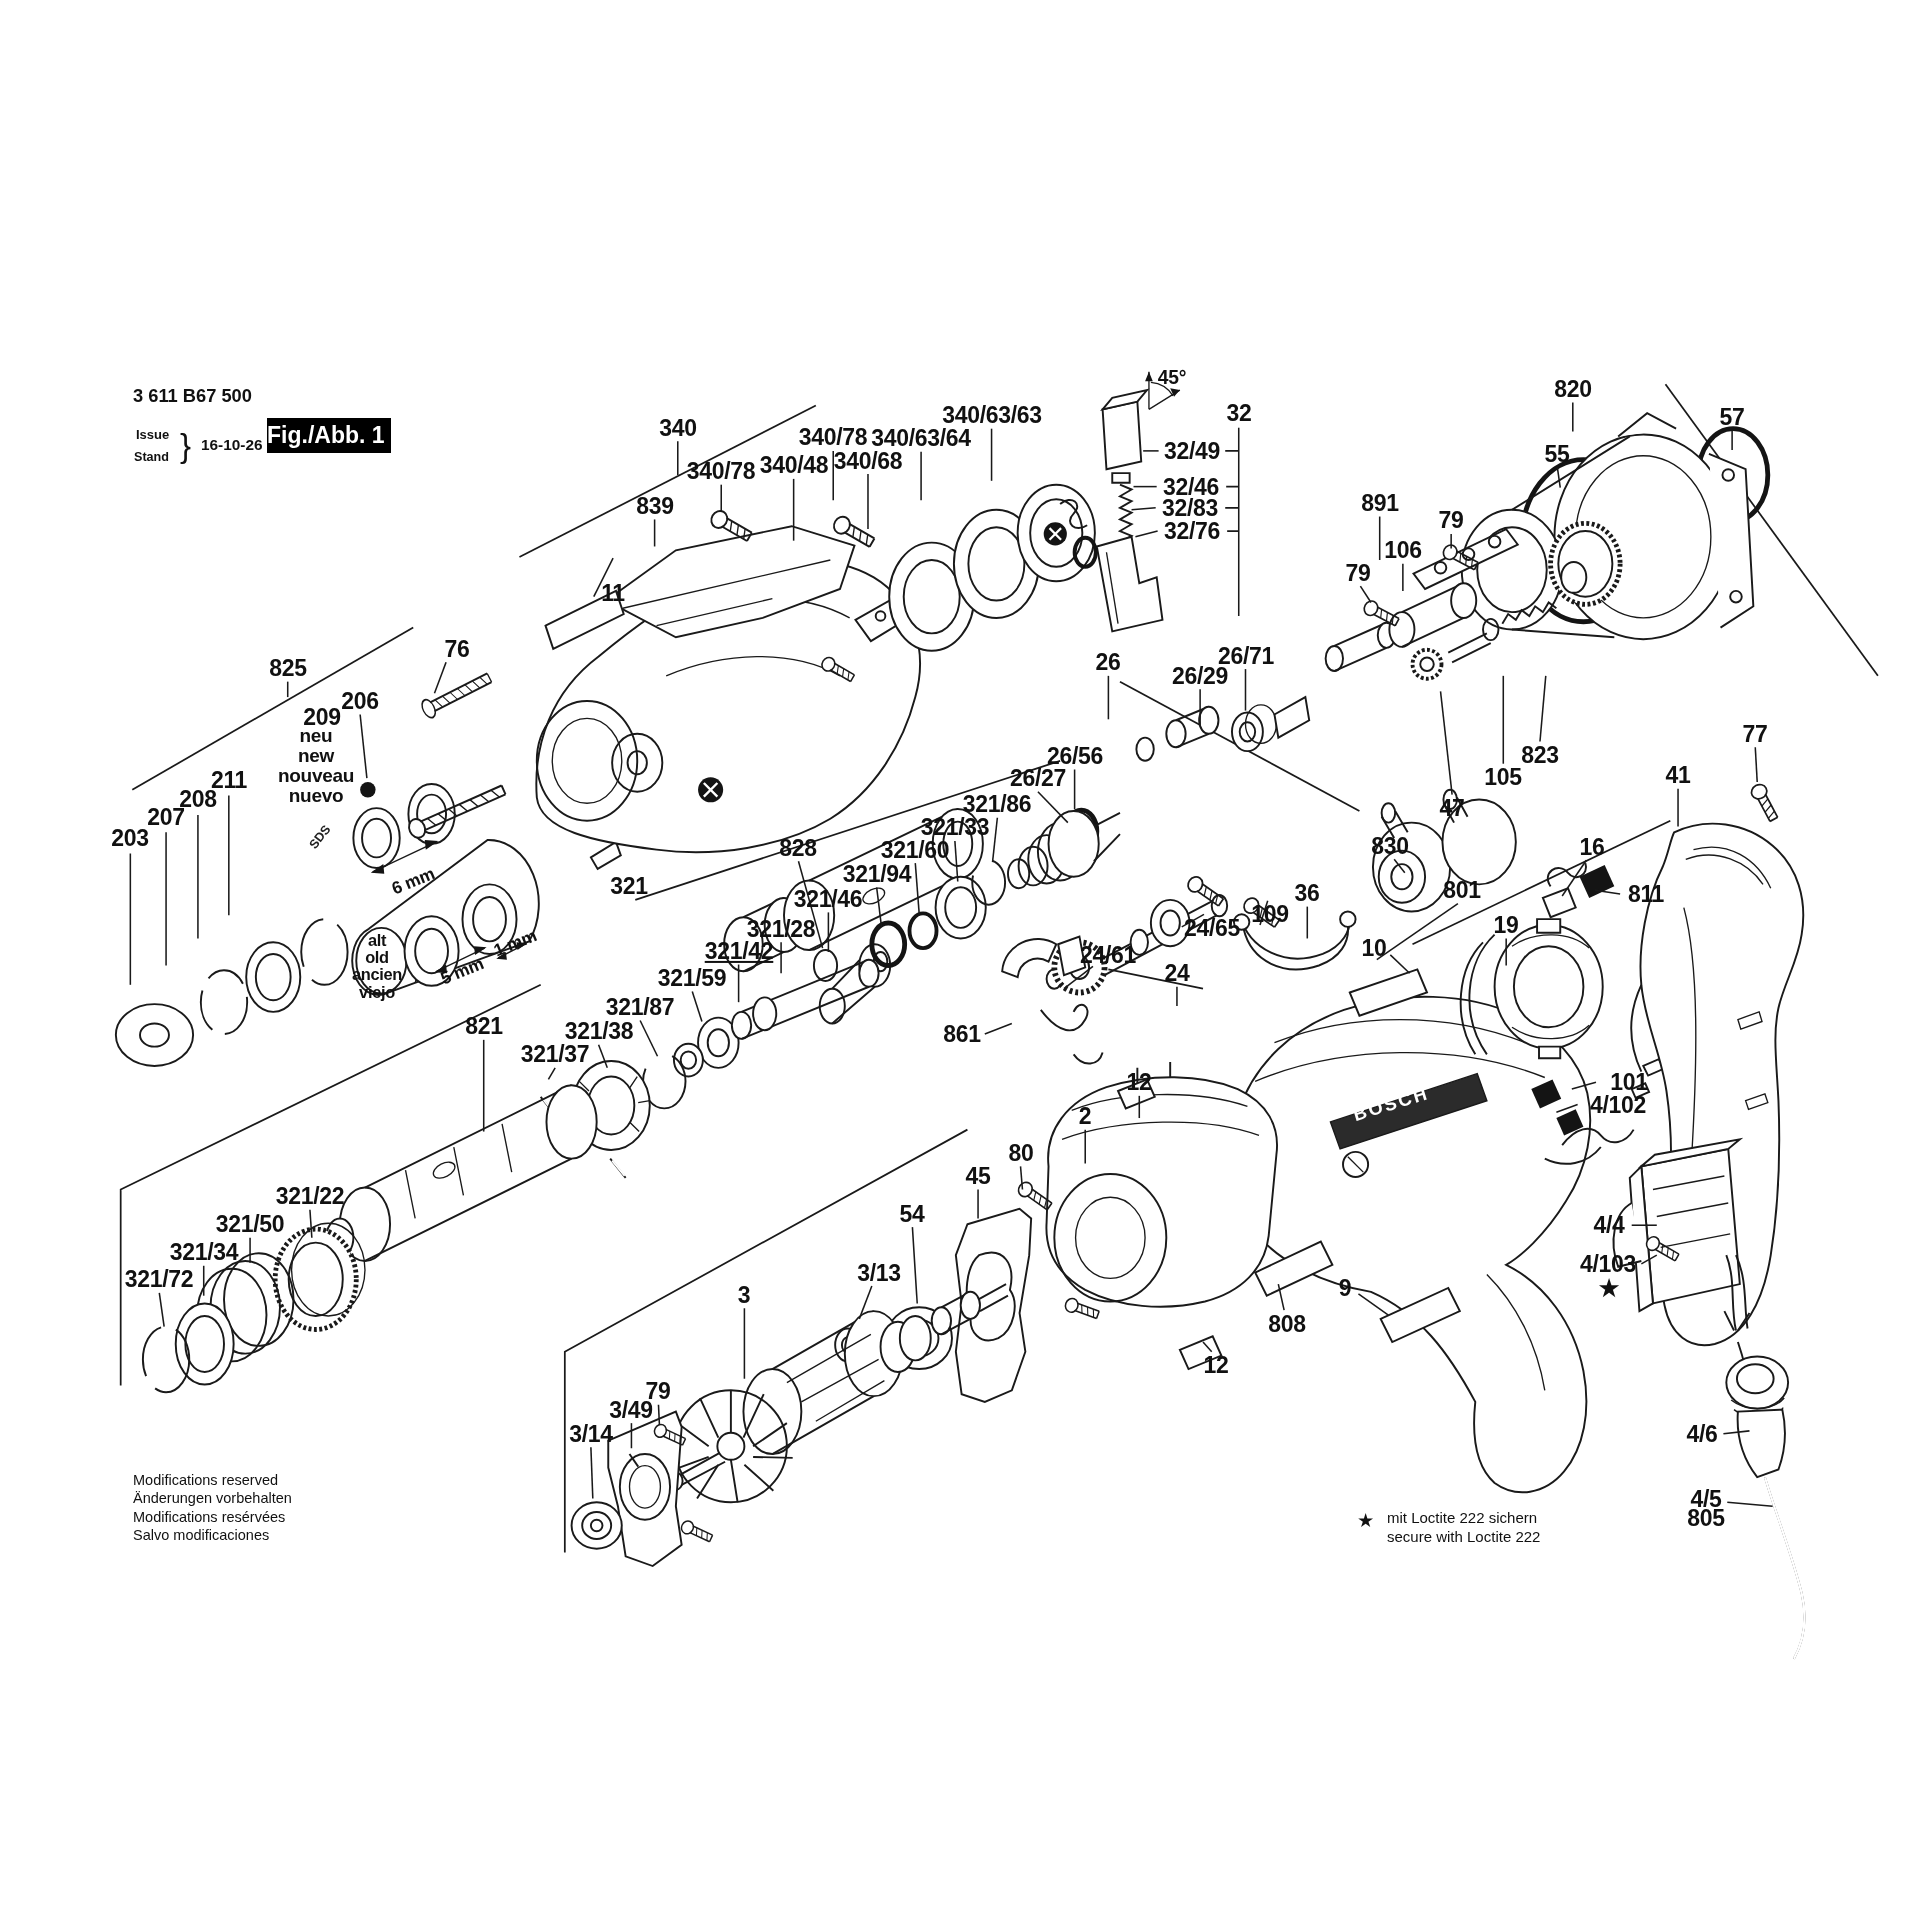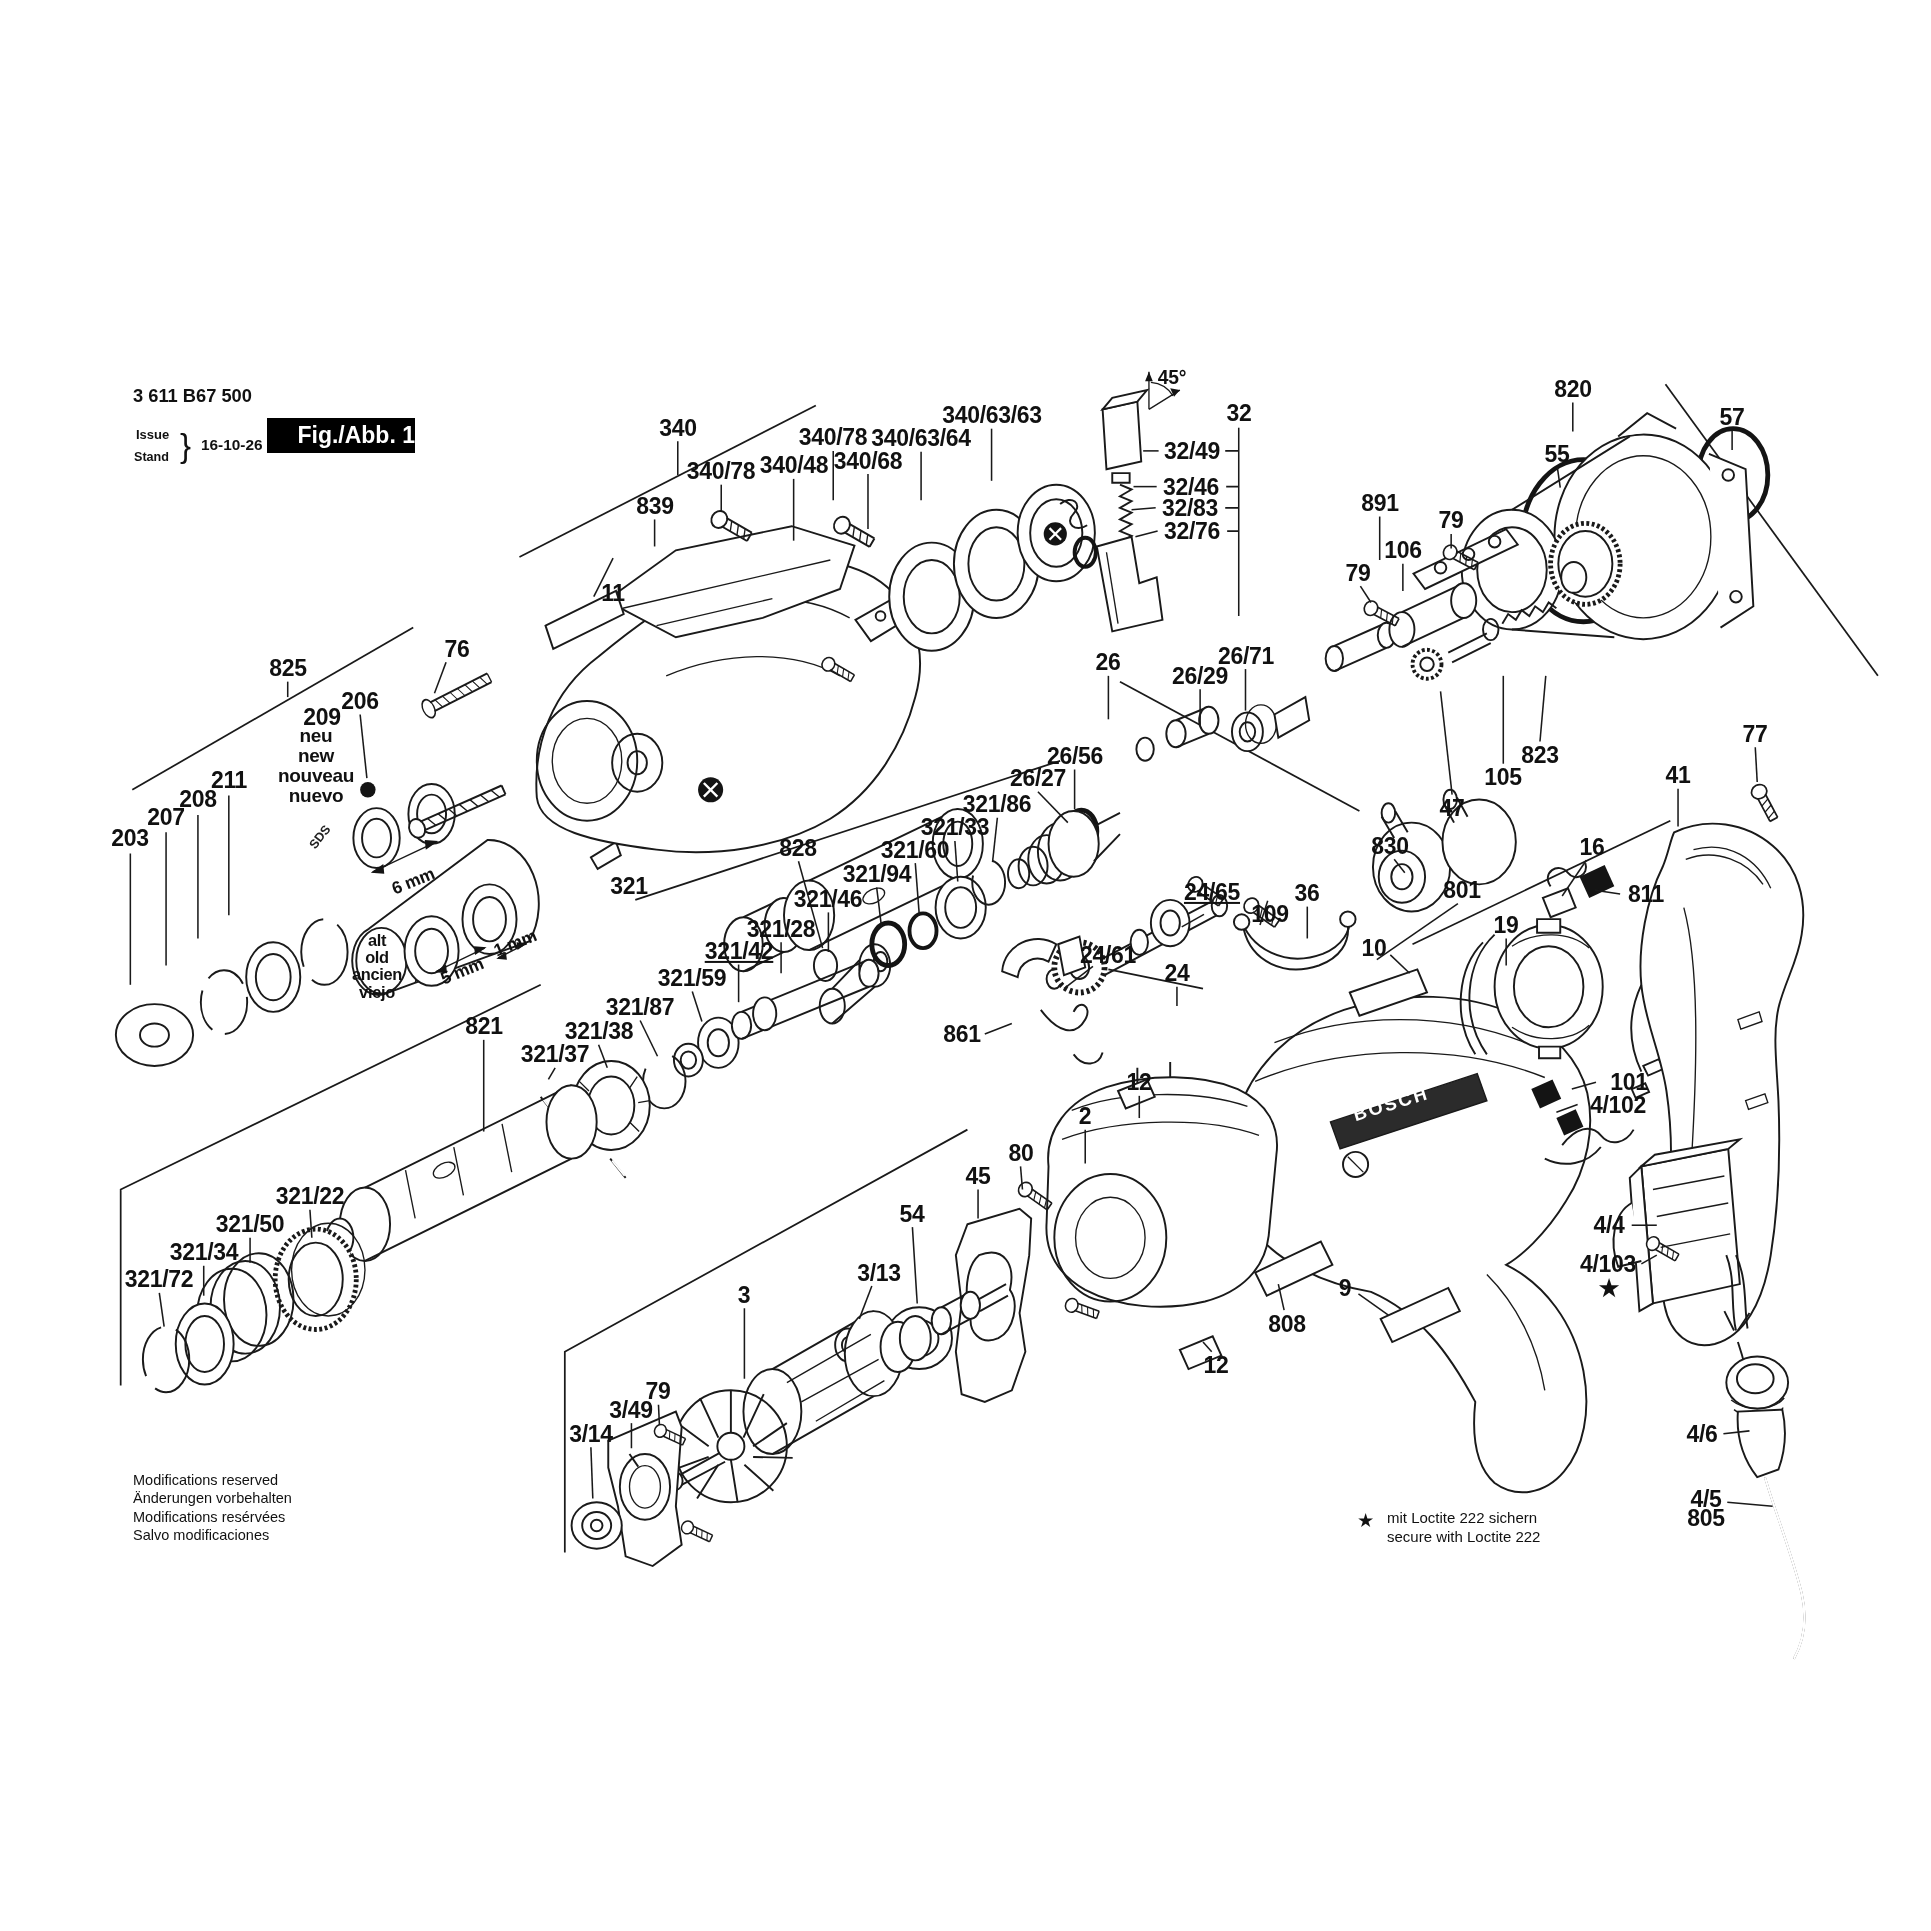--- a/index.html
+++ b/index.html
@@ -12,22 +12,22 @@
   .o{fill:#fff;stroke:#1a1a1a;stroke-width:2;}
   .l{fill:none;stroke:#1a1a1a;stroke-width:2;}
   .t{fill:none;stroke:#1a1a1a;stroke-width:1.4;}
   .z{fill:none;stroke:#1a1a1a;stroke-width:1.8;}
   .k{fill:none;stroke:#141414;stroke-width:5;}
   .k2{fill:none;stroke:#141414;stroke-width:4;}
   .b{fill:#141414;stroke:none;}
   .g{fill:#fff;stroke:#1a1a1a;stroke-width:5;stroke-dasharray:3 2.6;}
   #leads line{stroke:#1a1a1a;stroke-width:1.6;}
   .hdr{position:absolute;font-weight:700;}
-  #figbox{position:absolute;left:267px;top:418px;width:148px;height:35px;background:#000;
-          color:#fff;font:700 23px "Liberation Sans",sans-serif;text-align:right;line-height:35px;z-index:2;}
+  #figbox{position:absolute;left:267px;top:418px;width:124px;height:35px;background:#000;
+          color:#fff;font:700 23px "Liberation Sans",sans-serif;text-align:left;line-height:35px;z-index:2;}
   #modnote{position:absolute;left:133px;top:1471px;font:400 14.5px "Liberation Sans",sans-serif;
            line-height:18.3px;z-index:2;}
   #loctite{position:absolute;left:1387px;top:1508px;font:400 15px "Liberation Sans",sans-serif;
            line-height:19px;z-index:2;}
   #locstar{position:absolute;left:1357px;top:1509px;font-size:19.3px;z-index:2;}
   #brand{position:absolute;left:1352px;top:1093px;z-index:3;color:#fff;
          font:700 18.3px "Liberation Sans",sans-serif;letter-spacing:2.4px;transform:rotate(-17deg);}
   #sds{position:absolute;left:307px;top:830px;z-index:3;color:#222;
        font:700 12.6px "Liberation Sans",sans-serif;transform:rotate(-52deg);}
 </style>
@@ -569,21 +569,21 @@
       <div class="pl" style="left: 877px; top: 874px; transform: translate(-50%, -50%);">321/94</div>
       <div class="pl" style="left: 828px; top: 899px; transform: translate(-50%, -50%);">321/46</div>
       <div class="pl" style="left: 781px; top: 929px; transform: translate(-50%, -50%);">321/28</div>
       <div class="pl" style="left: 739px; top: 951px; transform: translate(-50%, -50%); text-decoration: underline;">321/42</div>
       <div class="pl" style="left: 692px; top: 978px; transform: translate(-50%, -50%);">321/59</div>
       <div class="pl" style="left: 798px; top: 848px; transform: translate(-50%, -50%);">828</div>
       <div class="pl" style="left: 629px; top: 886px; transform: translate(-50%, -50%);">321</div>
       <div class="pl" style="left: 962px; top: 1034px; transform: translate(-50%, -50%);">861</div>
       <div class="pl" style="left: 1108px; top: 955px; transform: translate(-50%, -50%);">24/61</div>
       <div class="pl" style="left: 1177px; top: 973px; transform: translate(-50%, -50%);">24</div>
-      <div class="pl" style="left: 1212px; top: 892px; transform: translate(-50%, -50%); text-decoration: underline;">24/65</div>
+      <div class="pl" style="left: 1212px; top: 928px; transform: translate(-50%, -50%);">24/65</div>
       <div class="pl" style="left: 1270px; top: 914px; transform: translate(-50%, -50%);">109</div>
       <div class="pl" style="left: 1307px; top: 893px; transform: translate(-50%, -50%);">36</div>
       <div class="pl" style="left: 1390px; top: 846px; transform: translate(-50%, -50%);">830</div>
       <div class="pl" style="left: 1462px; top: 890px; transform: translate(-50%, -50%);">801</div>
       <div class="pl" style="left: 1374px; top: 948px; transform: translate(-50%, -50%);">10</div>
       <div class="pl" style="left: 1506px; top: 925px; transform: translate(-50%, -50%);">19</div>
       <div class="pl" style="left: 1592px; top: 847px; transform: translate(-50%, -50%);">16</div>
       <div class="pl" style="left: 1646px; top: 894px; transform: translate(-50%, -50%);">811</div>
       <div class="pl" style="left: 1678px; top: 775px; transform: translate(-50%, -50%);">41</div>
       <div class="pl" style="left: 1755px; top: 734px; transform: translate(-50%, -50%);">77</div>

